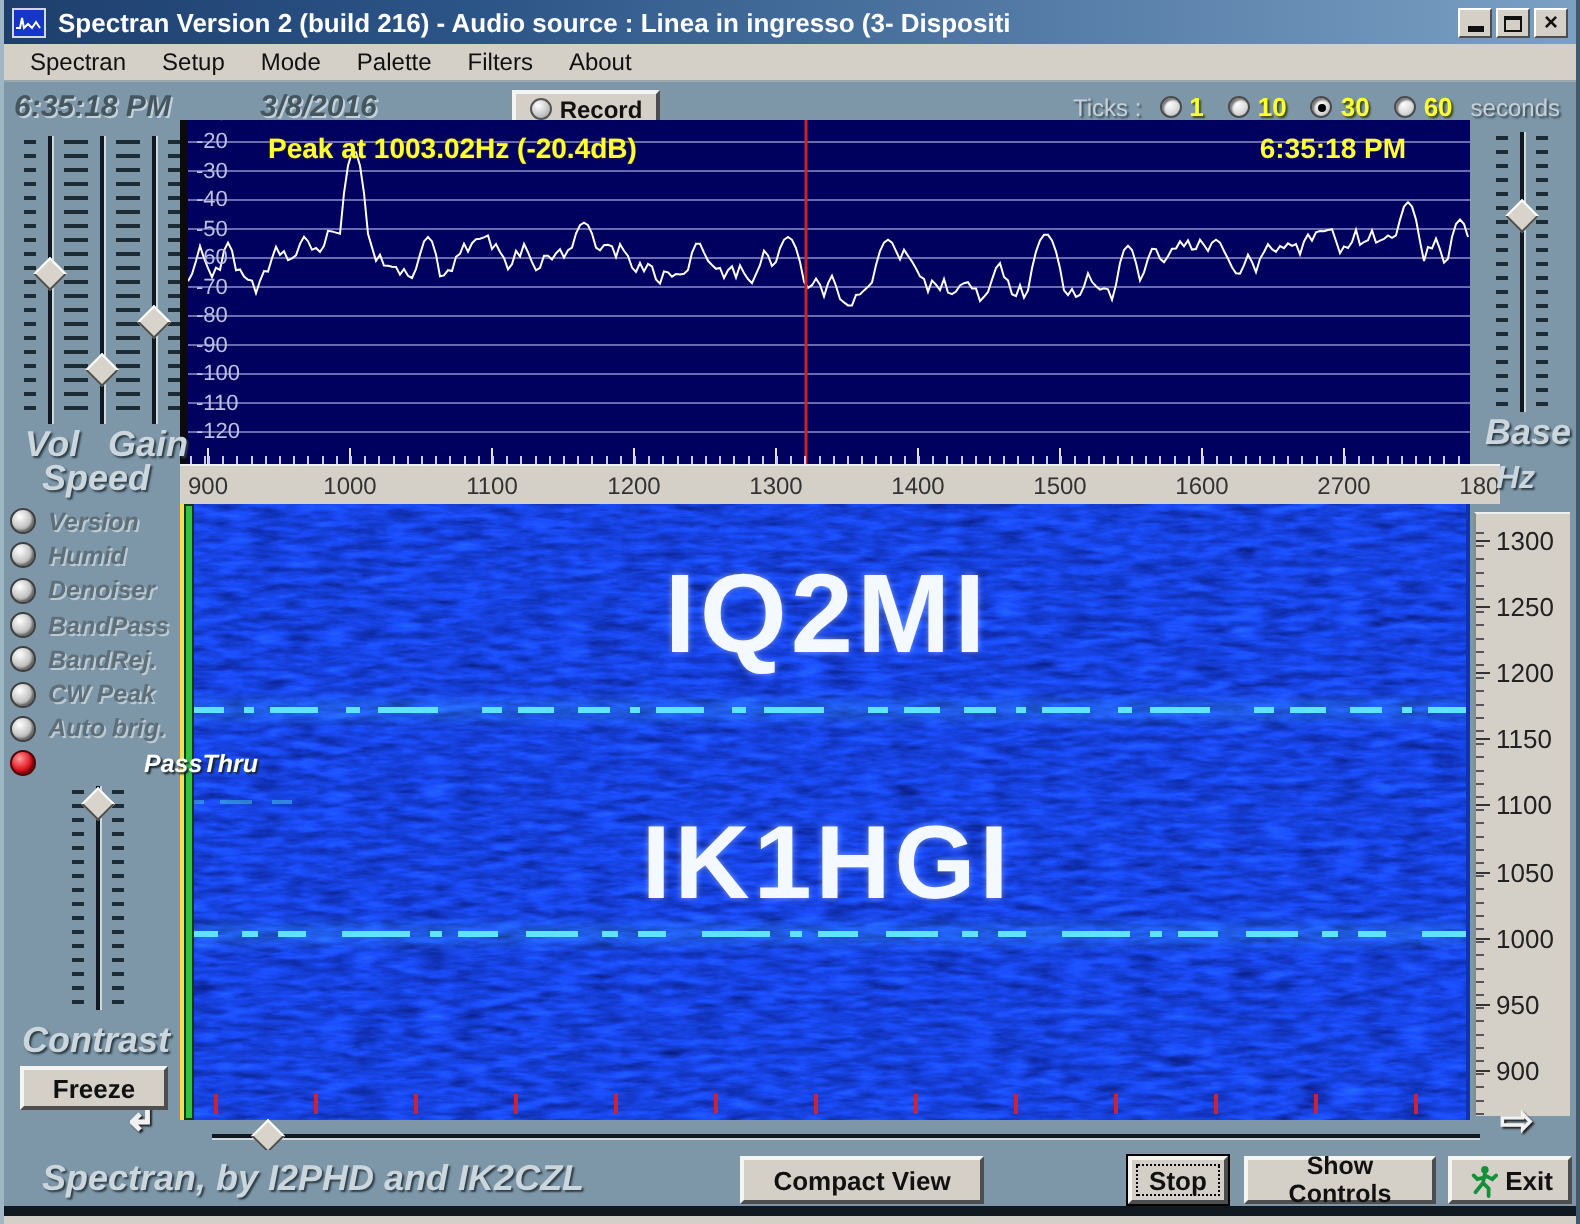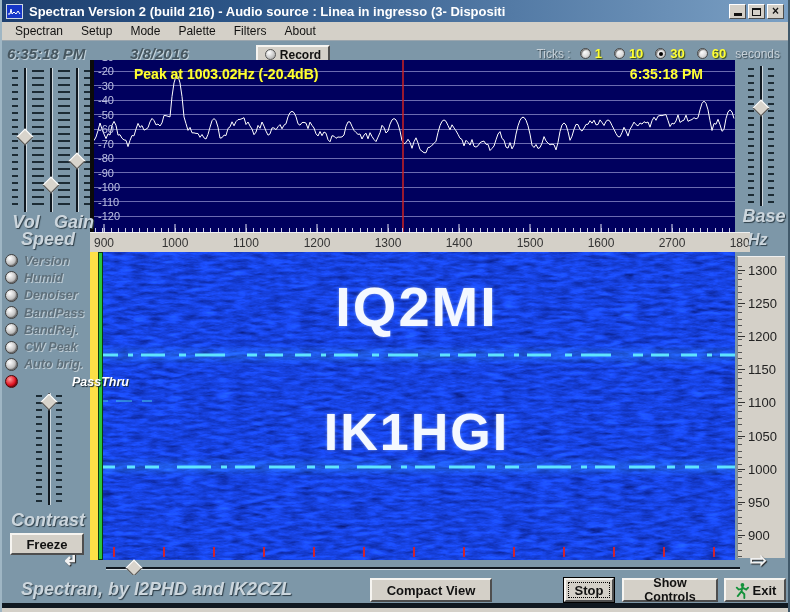--- a/index.html
+++ b/index.html
@@ -48,21 +48,21 @@
   .spec-clock{position:absolute;right:32px;top:6px;color:#ffff33;font-weight:bold;font-size:14px;}
   .minor-xticks{position:absolute;left:0;bottom:0;width:100%;height:4px;
     background:repeating-linear-gradient(to right,#c9cbe8 0 1px,transparent 1px 7.1px);background-position-x:10px;}
   
   .xaxis{position:absolute;left:88px;top:232px;width:660px;height:20px;background:#d4d0c8;overflow:hidden;
     border-top:1px solid #efefef;}
   .xlab{position:absolute;top:3px;width:40px;text-align:center;font-size:12px;color:#333;}
   .hz-main{position:absolute;left:746px;top:231px;font-size:16px;}
   
   .waterfall{position:absolute;left:88px;top:252px;width:645px;height:308px;background:#1030b8;
-    border-left:8px solid #fde047;overflow:hidden;}
+    border-left:2px solid #fde047;overflow:hidden;}
   .waterfall svg{position:absolute;left:0;top:0;}
   .greenbar{position:absolute;left:0;top:0;width:5px;height:100%;background:#2bc53e;border:1px solid #0b3a14;}
   .callsign{position:absolute;left:0;right:0;text-align:center;color:#f4f8ff;font-weight:bold;
     text-shadow:0 0 3px rgba(190,215,255,.6);letter-spacing:2px;}
   .cs-top{top:22px;font-size:56px;}
   .cs-bottom{top:150px;font-size:52px;text-align:center;}
   .wf-redtick{position:absolute;bottom:3px;width:2px;height:10px;background:#cc2233;}
   
   .rlabel{position:absolute;font-size:18px;text-align:center;}
   .rightscale{position:absolute;left:735px;top:256px;width:48px;height:302px;background:#d4d0c8;

